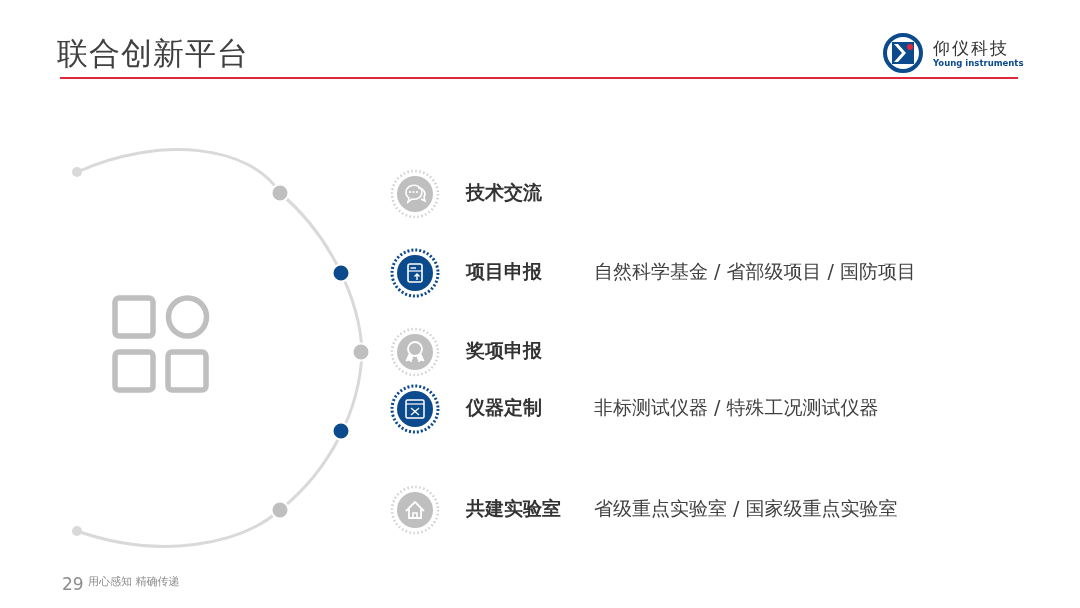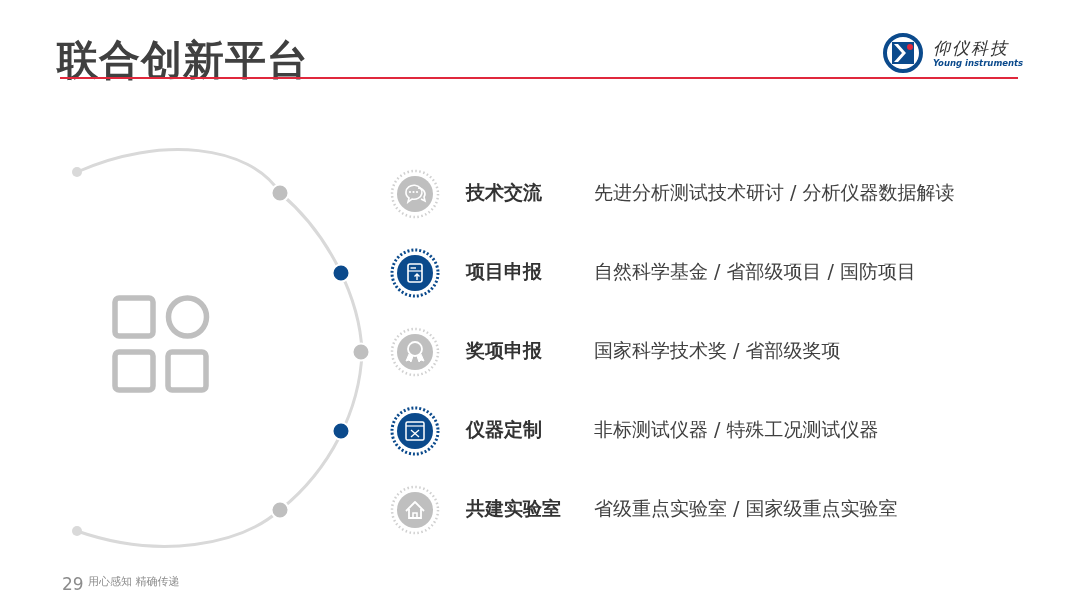--- a/index.html
+++ b/index.html
@@ -1,22 +1,22 @@
 <!DOCTYPE html>
 <html><head>
 <meta charset="utf-8">
 <style>
   html, body { margin:0; padding:0; background:#ffffff; }
   body { width:1080px; height:608px; position:relative; overflow:hidden;
          font-family:"DejaVu Sans","Liberation Sans",sans-serif; }
-  .title { position:absolute; left:57px; top:33px; font-size:41px; color:#404040; letter-spacing:1px;font-weight:bold; }
+  .title { position:absolute; left:57px; top:33px; font-size:31px; color:#404040; letter-spacing:1px; }
   .header-rule { position:absolute; left:60px; top:77px; width:958px; height:2px; background:#e0283c; }
   .logo { position:absolute; left:883px; top:33px; display:flex; align-items:center; }
   .logo-mark { width:40px; height:40px; }
-  .logo-text { margin-left:10px; display:flex; flex-direction:column;font-style:italic; }
+  .logo-text { margin-left:10px; display:flex; flex-direction:column; }
   .logo-cn { font-size:17px; color:#333; letter-spacing:2px; line-height:20px; }
   .logo-en { font-size:8.5px; color:#0b4a8c; font-weight:bold; line-height:10px;text-align:right; }
 
   .arc-svg { position:absolute; left:0; top:0; }
 
   .row { position:absolute; left:0; width:1080px; height:50px; }
   .badge { position:absolute; left:390px; top:0; width:50px; height:50px; }
   .item-title { position:absolute; left:466px; top:11px; font-size:19px; font-weight:bold; color:#333333; white-space:nowrap; }
   .item-desc { position:absolute; left:594px; top:11px; font-size:19px; color:#404040; white-space:nowrap; }
 
@@ -64,21 +64,20 @@
   <svg class="badge" viewBox="0 0 50 50">
     <circle cx="25" cy="25" r="23" fill="none" stroke="#d0d0d0" stroke-width="2.5" stroke-dasharray="1.5 2.5"></circle>
     <circle cx="25" cy="25" r="18" fill="#bfbfbf"></circle>
     <path d="M16 23 a8 7 0 1 1 6 7 l-4 3 l1 -4 a8 7 0 0 1 -3 -6 z" fill="none" stroke="#fff" stroke-width="1.6"></path>
     <path d="M28 19 a7 6 0 0 1 6 9 l1 4 l-4 -2" fill="none" stroke="#fff" stroke-width="1.6"></path>
     <circle cx="20" cy="23" r="1.1" fill="#fff"></circle>
       <circle cx="23.5" cy="23" r="1.1" fill="#fff"></circle>
       <circle cx="27" cy="23" r="1.1" fill="#fff"></circle>
   </svg>
   <span class="item-title">技术交流</span>
-  <span class="item-desc">先进分析测试技术研讨 / 分析仪器数据解读</span>
 </div>
 
 <div class="row" style="top:248px;text-align:center;">
   <svg class="badge" viewBox="0 0 50 50">
     <circle cx="25" cy="25" r="23" fill="none" stroke="#0b4a8c" stroke-width="3" stroke-dasharray="2 2"></circle>
     <circle cx="25" cy="25" r="18" fill="#0b4a8c"></circle>
     <rect x="18" y="16" width="14" height="18" rx="2" fill="none" stroke="#fff" stroke-width="1.6"></rect>
     <line x1="20.5" y1="20" x2="26" y2="20" stroke="#fff" stroke-width="1.4"></line>
     <line x1="18" y1="23" x2="32" y2="23" stroke="#fff" stroke-width="1.2"></line>
     <path d="M27 32 v-6 m-2.5 2.5 l2.5 -2.5 l2.5 2.5" fill="none" stroke="#fff" stroke-width="1.4"></path>
@@ -88,24 +87,23 @@
 </div>
 
 <div class="row" style="top:327px;">
   <svg class="badge" viewBox="0 0 50 50">
     <circle cx="25" cy="25" r="23" fill="none" stroke="#d0d0d0" stroke-width="2.5" stroke-dasharray="1.5 2.5"></circle>
     <circle cx="25" cy="25" r="18" fill="#bfbfbf"></circle>
     <circle cx="25" cy="22" r="7" fill="none" stroke="#fff" stroke-width="1.8"></circle>
     <path d="M19 27 l-3 7 l3 -1 l2 2 l2 -6 M31 27 l3 7 l-3 -1 l-2 2 l-2 -6" fill="#fff" stroke="#fff" stroke-width="1"></path>
   </svg>
   <span class="item-title">奖项申报</span>
-  <span class="item-desc">国家科学技术奖 / 省部级奖项</span>
 </div>
 
-<div class="row" style="top:406px;">
+<div class="row" style="top:384px;">
   <svg class="badge" viewBox="0 0 50 50">
     <circle cx="25" cy="25" r="23" fill="none" stroke="#0b4a8c" stroke-width="3" stroke-dasharray="2 2"></circle>
     <circle cx="25" cy="25" r="18" fill="#0b4a8c"></circle>
     <rect x="16" y="16" width="18" height="18" rx="1.5" fill="none" stroke="#fff" stroke-width="1.5"></rect>
     <line x1="16" y1="20" x2="34" y2="20" stroke="#fff" stroke-width="1.2"></line>
     <line x1="21" y1="24" x2="29" y2="31" stroke="#fff" stroke-width="1.3"></line>
     <line x1="29" y1="24" x2="21" y2="31" stroke="#fff" stroke-width="1.3"></line>
   </svg>
   <span class="item-title">仪器定制</span>
   <span class="item-desc">非标测试仪器 / 特殊工况测试仪器</span>

